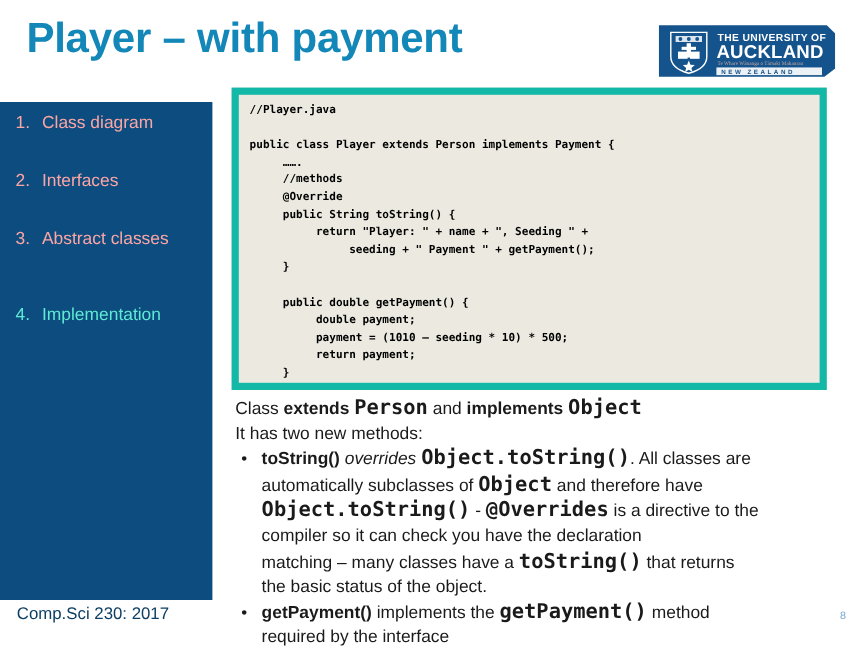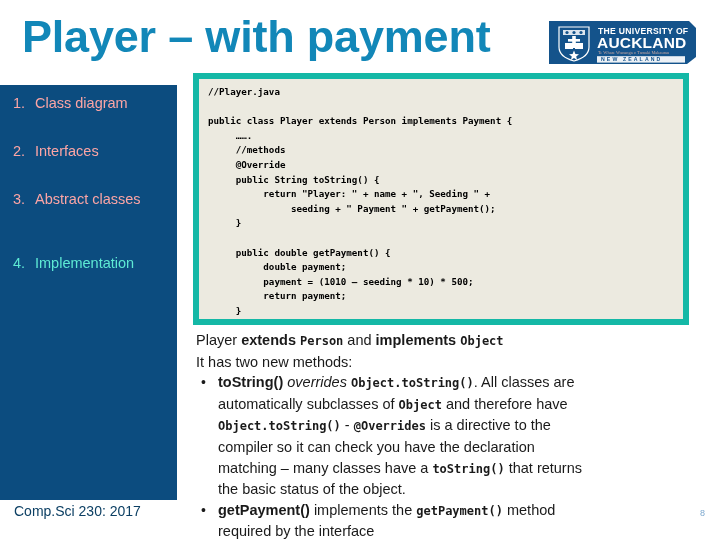--- a/index.html
+++ b/index.html
@@ -15,21 +15,21 @@
     font-family: "Liberation Sans", sans-serif;
     -webkit-font-smoothing: none;
   }
 
   
   #slide-title {
     position: absolute;
     left: 22px;
     top: 14px;
     width: 520px;
-    font-size: 45px;
+    font-size: 35px;
     font-weight: bold;
     color: #1287b8;
     letter-spacing: -0.2px;
     line-height: 1.0;
     white-space: nowrap;
   }
 
   
   #uoa-logo {
     position: absolute;
@@ -109,21 +109,21 @@
     left: 5px;
     top: 0px;
     font-size: 14px;
     line-height: 20.6px;
   }
   .bullet-body { display: block; }
   .kw-sans { font-weight: bold; }
   .kw-mono {
     font-family: "DejaVu Sans Mono", monospace;
     font-weight: bold;
-    font-size: 12px;
+    font-size: 17px;
   }
   .kw-italic { font-style: italic; }
 
   
   #course-footer {
     position: absolute;
     left: 14px;
     top: 503px;
     font-size: 14px;
     color: #0c3f63;
@@ -198,21 +198,21 @@
           double payment;
           payment = (1010 – seeding * 10) * 500;
           return payment;
      }
 }</div>
 </div>
 
 <div id="body-copy">
 
   <div class="bodyline">
-    <span>Player </span><span class="kw-sans">extends </span><span class="kw-mono">Person</span><span> and </span><span class="kw-sans">implements </span><span class="kw-mono">Object</span>
+    <span>Class </span><span class="kw-sans">extends </span><span class="kw-mono">Person</span><span> and </span><span class="kw-sans">implements </span><span class="kw-mono">Object</span>
   </div>
 
   <div class="bodyline">It has two new methods:</div>
 
   <div class="bullet-row">
     <span class="bullet-dot">•</span>
     <span class="bullet-body">
       <span class="bodyline"><span class="kw-sans">toString()</span><span class="kw-italic"> overrides </span><span class="kw-mono">Object.toString()</span><span>. All classes are</span></span>
       <span class="bodyline"><span>automatically subclasses of </span><span class="kw-mono">Object</span><span> and therefore have</span></span>
       <span class="bodyline"><span class="kw-mono">Object.toString()</span><span> - </span><span class="kw-mono">@Overrides</span><span> is a directive to the</span></span>

